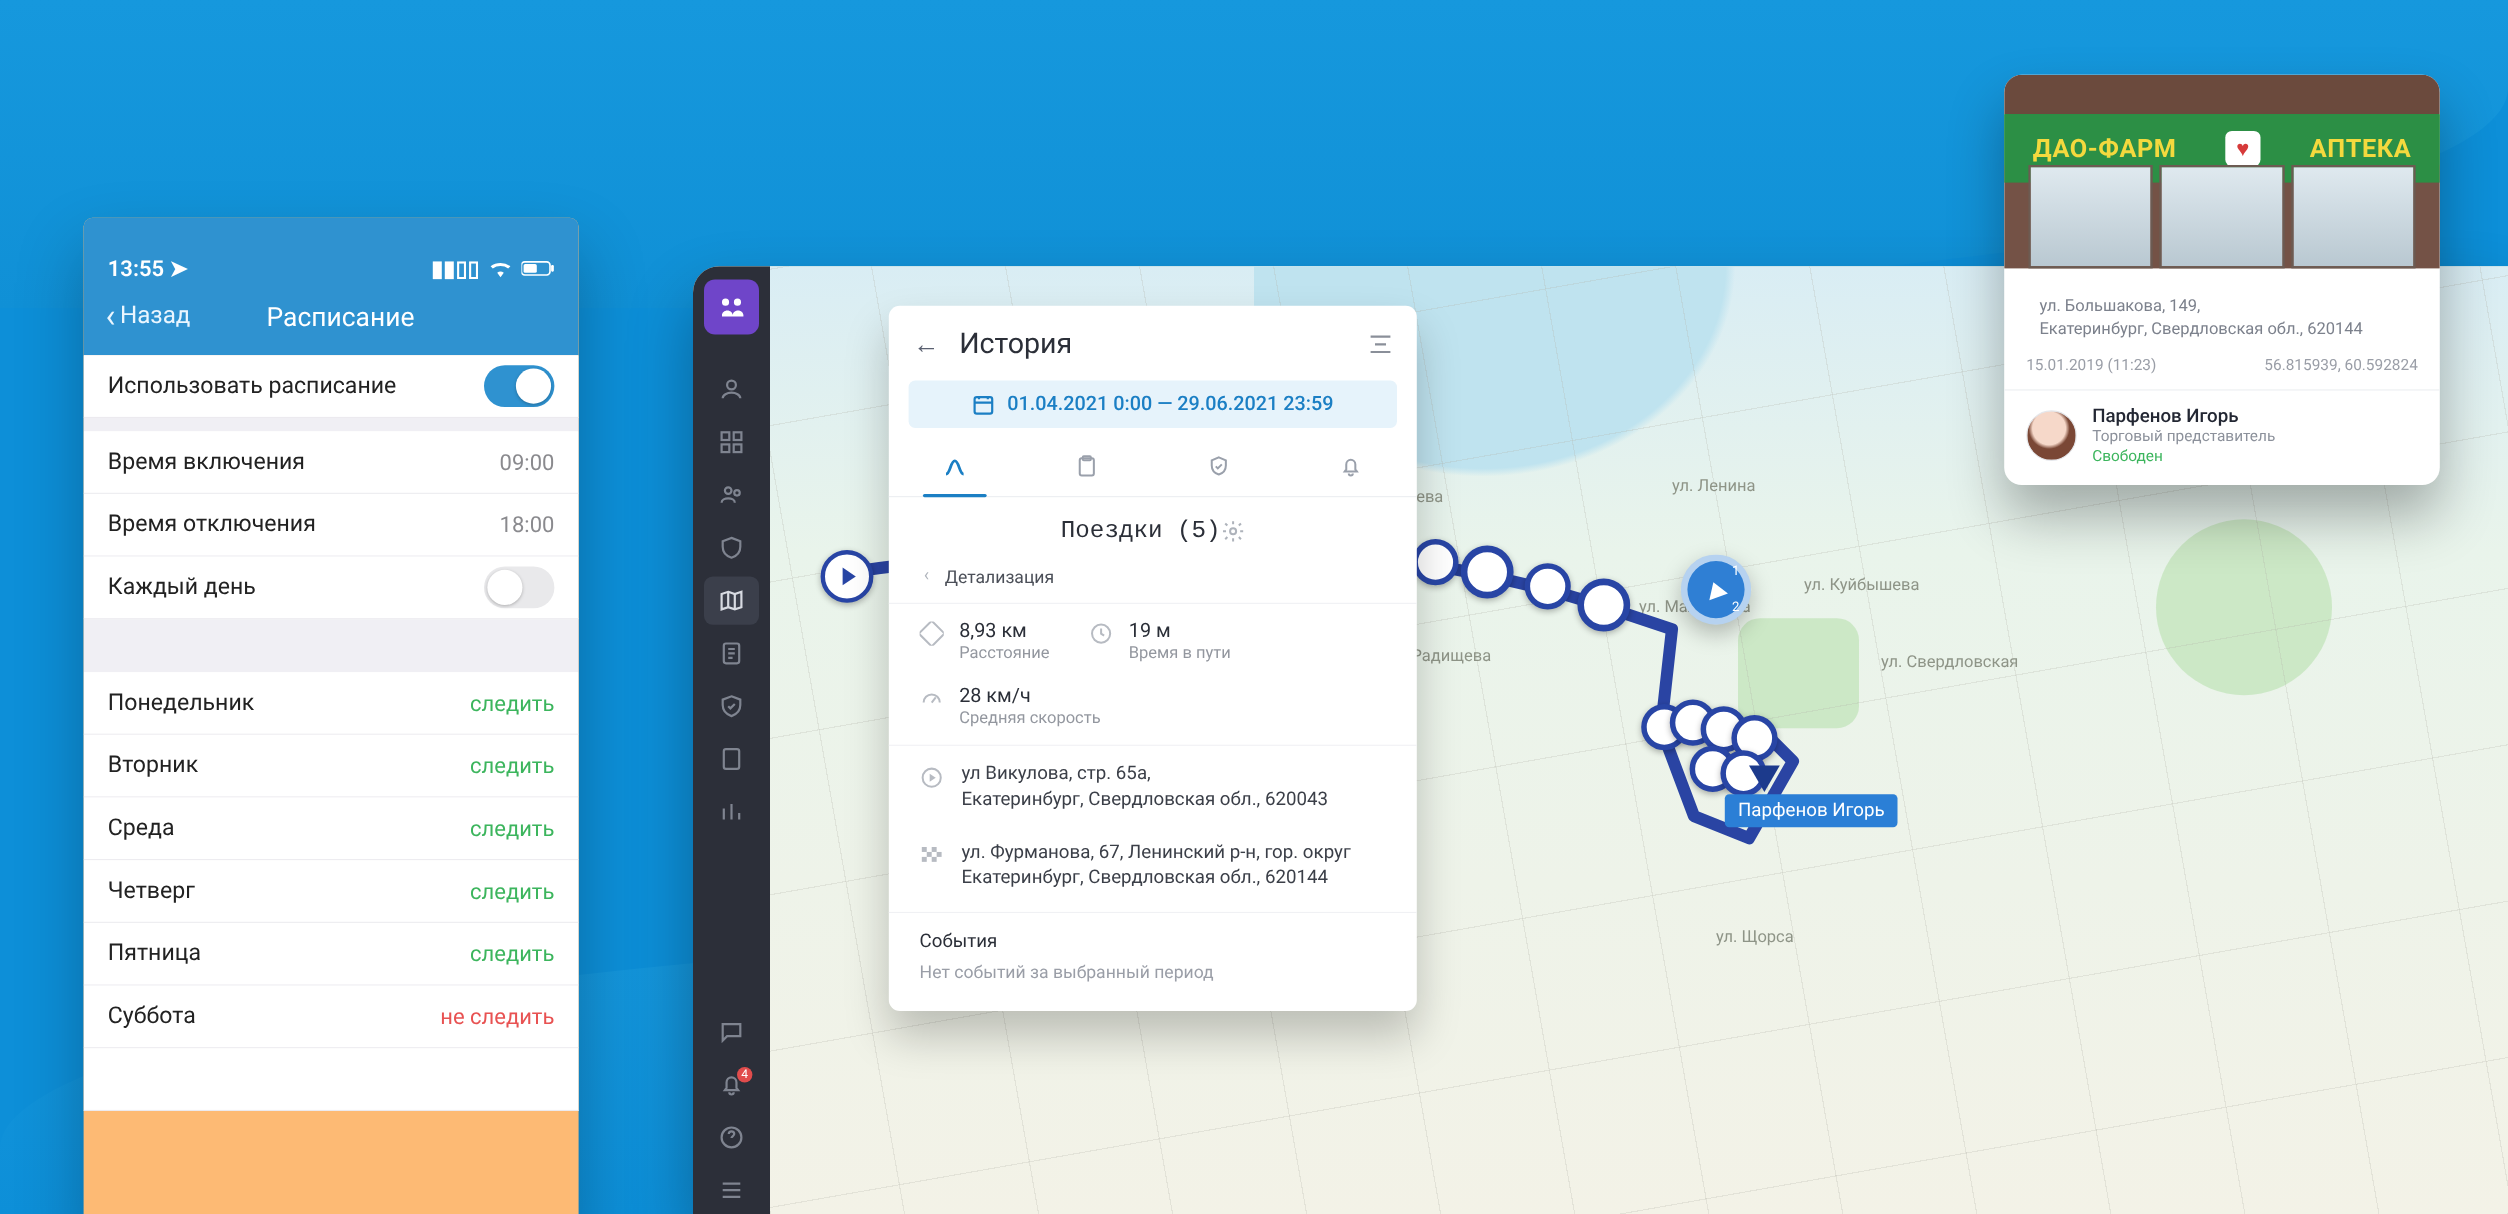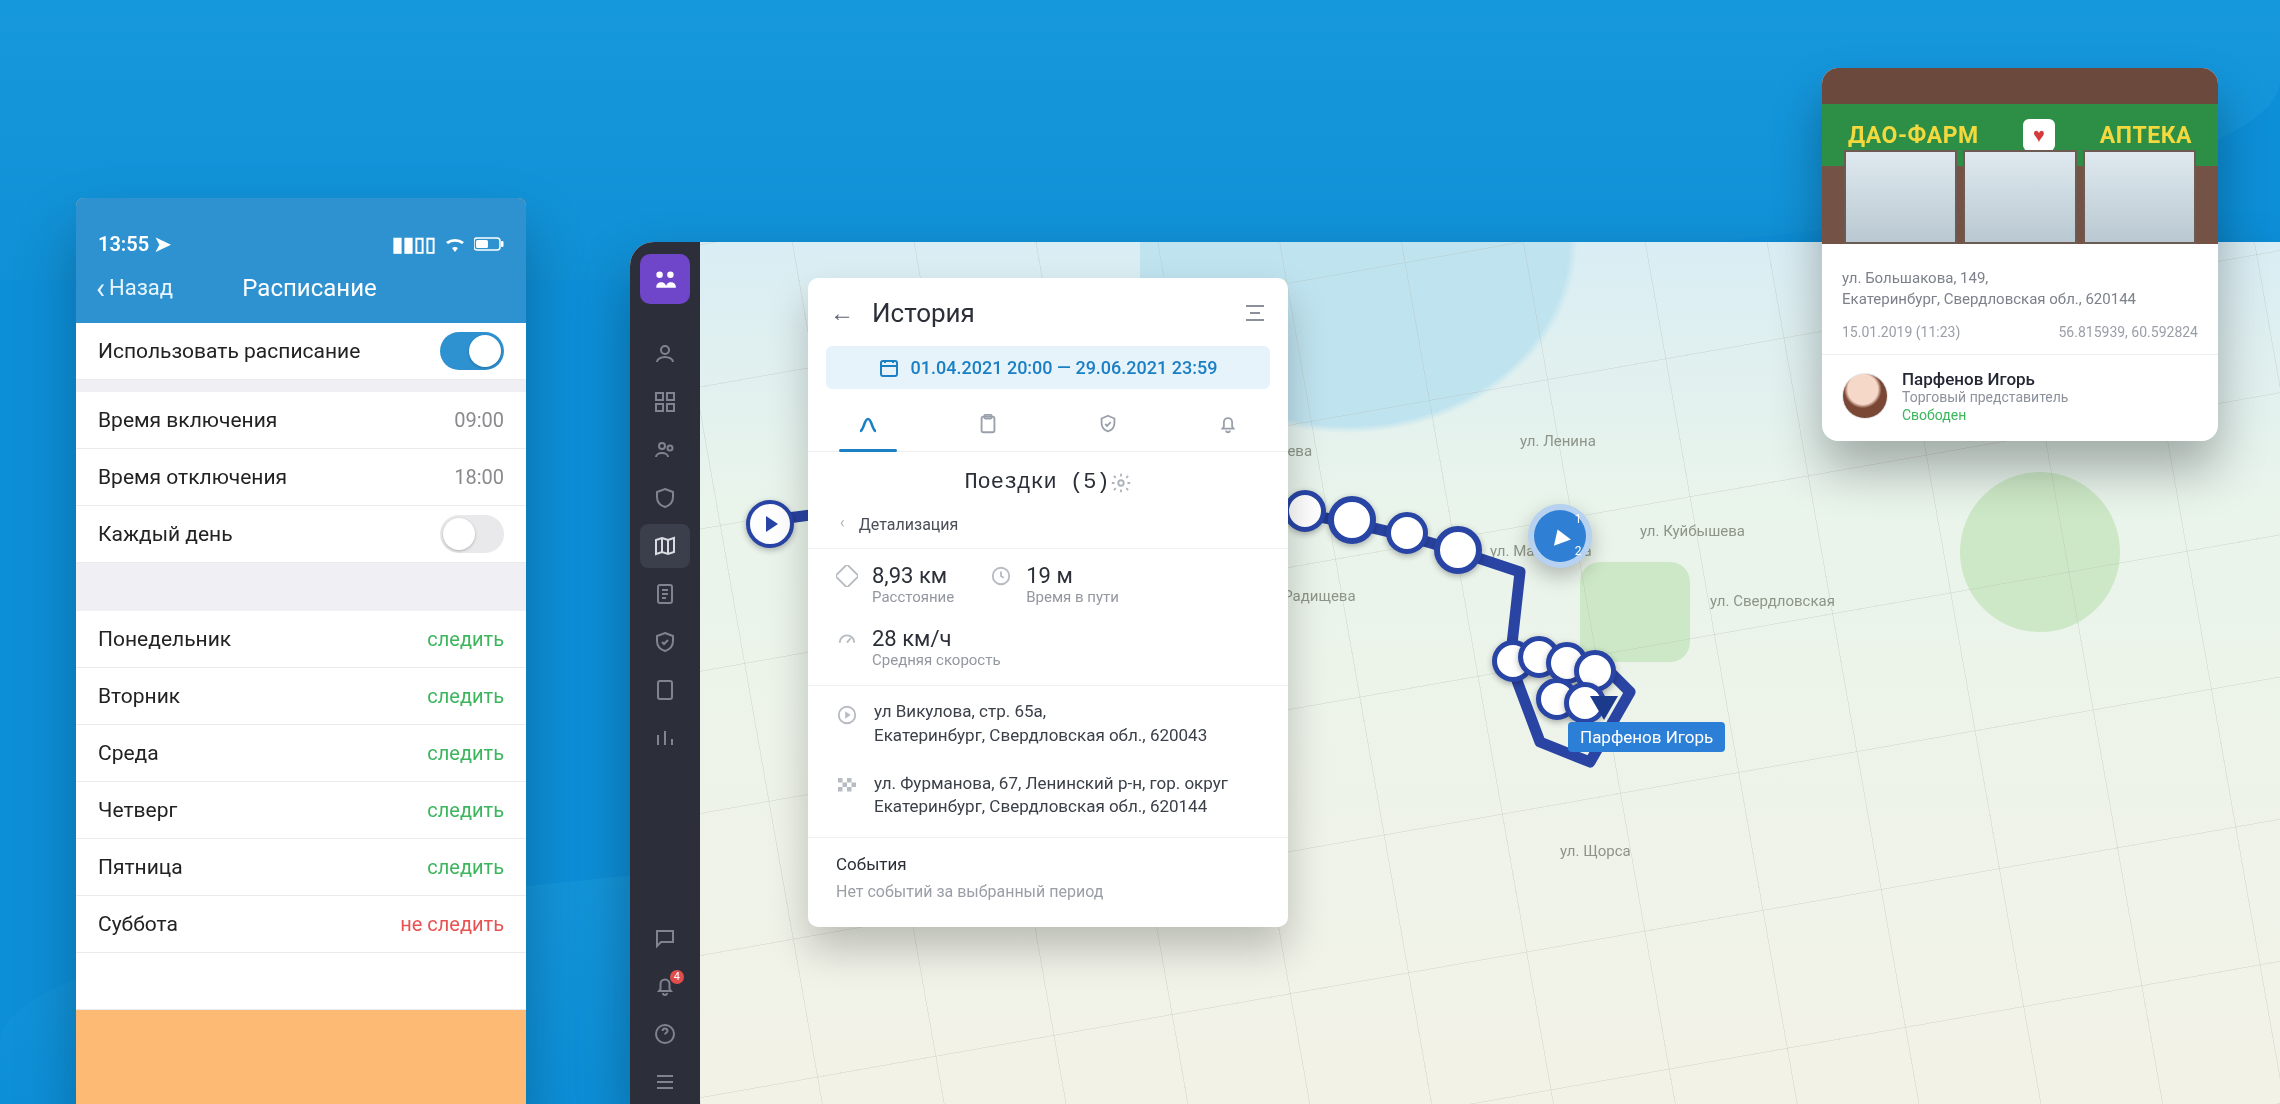--- a/index.html
+++ b/index.html
@@ -207,21 +207,21 @@
   .tab.active { color:#1b7fc4; position:relative;}
   .tab.active::after { content:""; position:absolute; left:26%; right:26%; bottom:-1px; height:3px; background:#1b7fc4; border-radius:2px;}
   .trips-head { display:flex; align-items:center; justify-content:center; padding:18px 22px 6px 22px;font-family:Liberation Mono, monospace;}
   .trips-title { font-size:22px; color:#2b2f38; }
   .gear { color:#aeb3bb; }
   .detail-line { display:flex; align-items:center; gap:14px; padding:14px 22px 4px 32px; color:#86898f;}
   .detail-line .chev { color:#aeb3bb; transform:rotate(180deg);}
   .stat-row { display:flex; gap:36px; padding:14px 22px 6px 28px; border-top:1px solid #f0f1f4; margin-top:10px;}
   .stat { display:flex; gap:14px; align-items:flex-start;}
   .stat .ico { color:#b7bbc2; margin-top:2px;}
-  .stat .v { font-size:22px; color:#2b2f38;}
+  .stat .v { font-size:18px; color:#2b2f38;}
   .stat .l { font-size:15px; color:#93979f;}
   .addr-row { display:flex; gap:16px; padding:14px 22px 6px 28px; border-top:1px solid #f0f1f4; align-items:flex-start; margin-top:10px;}
   .addr-row.noborder { border-top:none; margin-top:4px;}
   .addr-row .ico { color:#b7bbc2; margin-top:4px;}
   .addr-row .txt { font-size:17px; color:#3b3f48; line-height:1.4;}
   .events-sec { padding:16px 22px 0 28px; border-top:1px solid #f0f1f4; margin-top:12px;}
   .events-sec .h { font-size:17px; color:#2b2f38; margin-bottom:8px;}
   .events-sec .empty { font-size:16px; color:#9a9ea7;}
 
   
@@ -242,21 +242,21 @@
      position:absolute; top:36px; left:0; right:0; height:62px;
      background:#2c8f45; color:#f4d93e;
      display:flex; align-items:center; justify-content:space-between;
      padding:0 26px; font-size:23px; font-weight:700; letter-spacing:.5px;
   }
   .sign .heart { width:32px; height:32px; background:#fff; border-radius:6px; display:flex;align-items:center;justify-content:center; color:#d63a3a; font-size:20px;}
   .doors { position:absolute; bottom:0; left:0; right:0; height:94px; display:flex; gap:6px; padding:0 22px;}
   .door { flex:1; background:linear-gradient(180deg,#dfe9ef,#b9c8d1); border:2px solid #6c5b52;}
   .info-body { padding:16px 20px 14px 20px;}
   .info-body .title { font-size:18px; color:#232733; font-weight:600; line-height:1.35;}
-  .info-body .addr { font-size:15px; color:#7c818c; margin-top:8px; line-height:1.4;}
+  .info-body .addr { font-size:15px; color:#7c818c; margin-top:8px; line-height:1.4;margin-left:12px;}
   .info-body .meta { display:flex; justify-content:space-between; margin-top:14px; font-size:14px; color:#9a9ea7;}
   .info-user { border-top:1px solid #eceef1; padding:14px 20px 18px 20px; display:flex; gap:14px; align-items:center;}
   .avatar { width:46px; height:46px; border-radius:50%; background: radial-gradient(circle at 45% 35%, #f6d8c9 0 40%, #7a4735 50% 100%); border:1px solid #e5e7eb;}
   .uname { font-size:17px; color:#232733; font-weight:500;}
   .urole { font-size:14px; color:#8c919b;}
   .ustat { font-size:14px; color:#3cb55d; margin-top:2px;}
 
   svg { display:block; }
 </style>
 </head>
@@ -481,21 +481,21 @@
             </svg>
         </span>
       </div>
       <div class="date-chip">
         <span>
           <svg width="20" height="20" viewBox="0 0 20 20">
               <rect x="2" y="3" width="16" height="15" rx="2" fill="none" stroke="#1b7fc4" stroke-width="2"></rect>
               <path d="M2 8h16M6 2v3M14 2v3" stroke="#1b7fc4" stroke-width="2"></path>
             </svg>
         </span>
-        <span>01.04.2021 20:00 — 29.06.2021 23:59</span>
+        <span>01.04.2021 0:00 — 29.06.2021 23:59</span>
       </div>
       <div class="tabs">
         <div class="tab active">
             <svg width="24" height="24" style="margin:0 auto;" viewBox="0 0 24 24">
               <path d="M4 18c4 0 4-12 8-12s4 12 8 12" stroke="#1b7fc4" stroke-width="2.5" fill="none"></path>
             </svg>
           </div>
         <div class="tab">
             <svg width="22" height="22" style="margin:0 auto;" viewBox="0 0 24 24">
               <rect x="5" y="4" width="14" height="17" rx="2" stroke="#9aa0ab" stroke-width="2" fill="none"></rect>

